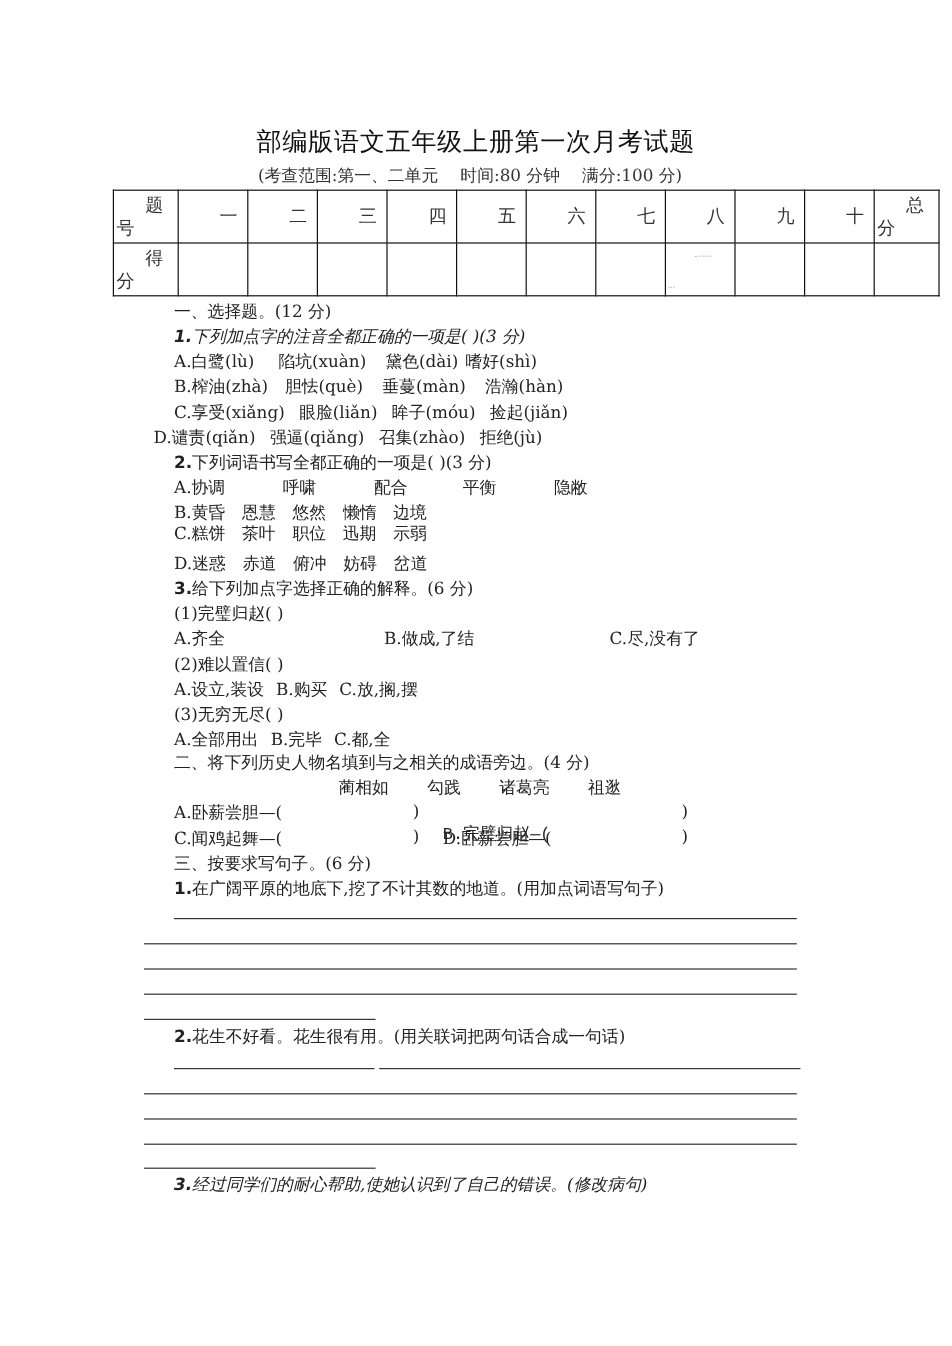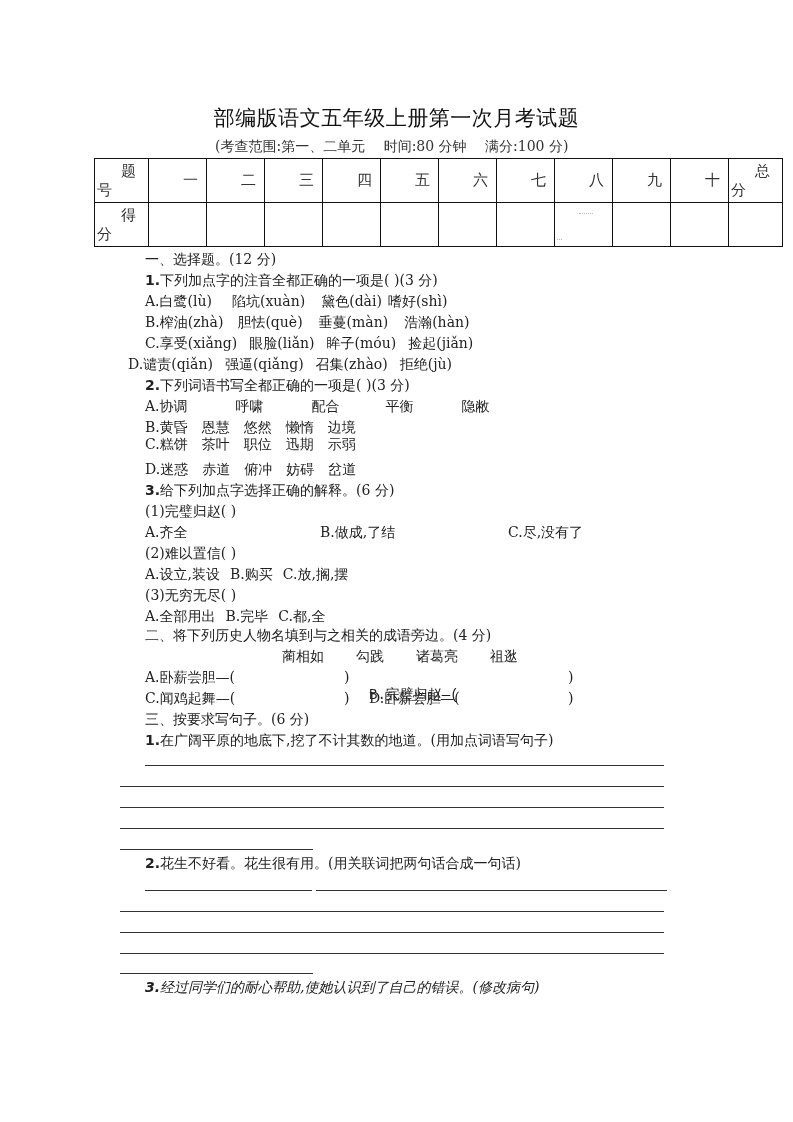--- a/index.html
+++ b/index.html
@@ -81,21 +81,21 @@
     </td>
     <td></td>
     <td></td>
     <td></td>
   </tr>
 </tbody>
   </table>
 
 <div class="abs line" style="top:251px;left:145px;">一、选择题。(12 分)</div>
 
-<div class="abs line" style="top:272px;left:145px;">
+<div class="abs line" style="top:272px;left:145px;font-style:italic;">
   <b>1.</b><span>下列加点字的注音全都正确的一项是(      )(3 分)</span>
 </div>
 <div class="abs line" style="top:293px;left:145px;">
   <span>A.白鹭(lù)</span><span class="gap" style="width:20px"></span><span>陷坑(xuàn)</span><span class="gap" style="width:16px"></span><span>黛色(dài)</span><span class="gap" style="width:6px"></span><span>嗜好(shì)</span>
 </div>
 <div class="abs line" style="top:314px;left:145px;">
   <span>B.榨油(zhà)</span><span class="gap" style="width:14px"></span><span>胆怯(què)</span><span class="gap" style="width:16px"></span><span>垂蔓(màn)</span><span class="gap" style="width:16px"></span><span>浩瀚(hàn)</span>
 </div>
 <div class="abs line" style="top:335px;left:145px;">
   <span>C.享受(xiǎng)</span><span class="gap" style="width:12px"></span><span>眼脸(liǎn)</span><span class="gap" style="width:12px"></span><span>眸子(móu)</span><span class="gap" style="width:12px"></span><span>捡起(jiǎn)</span>

